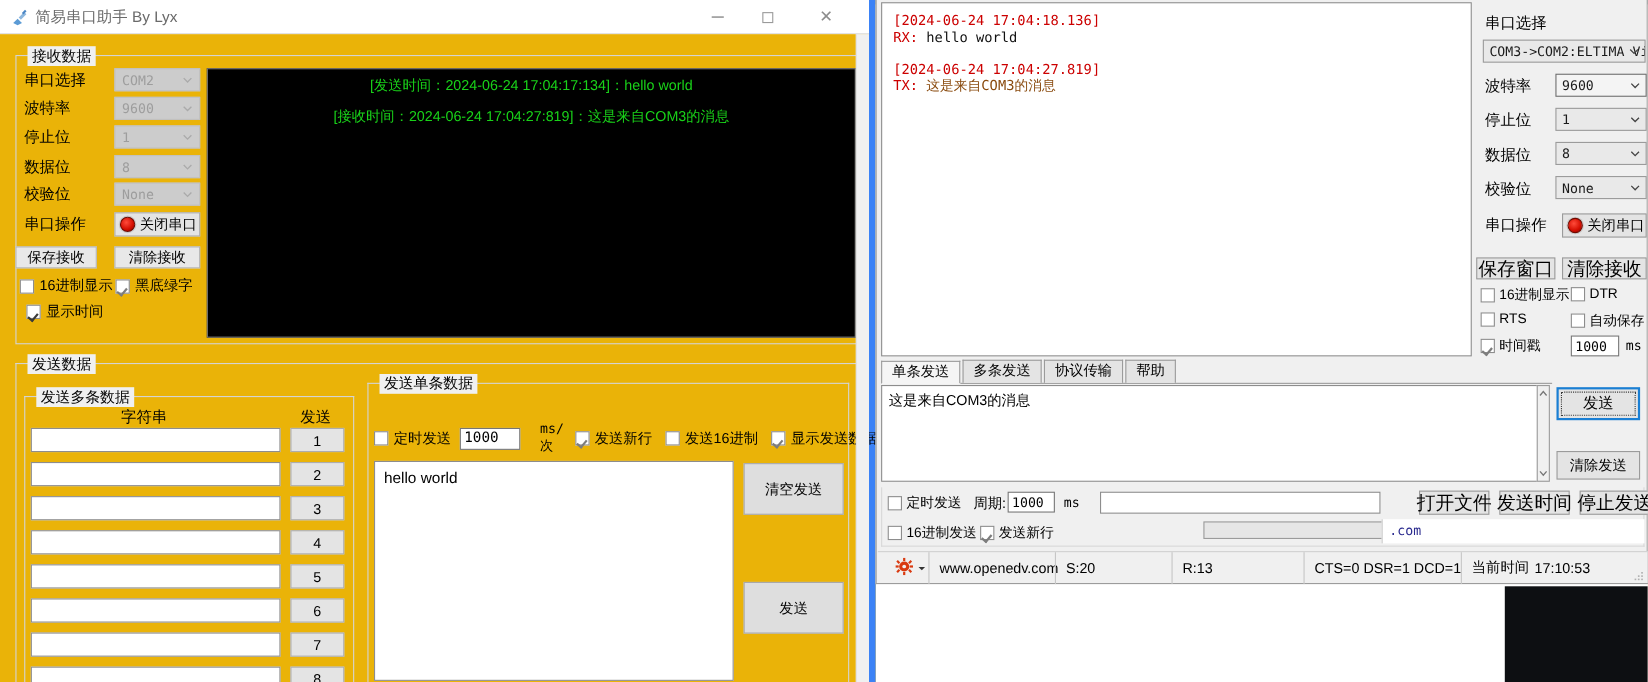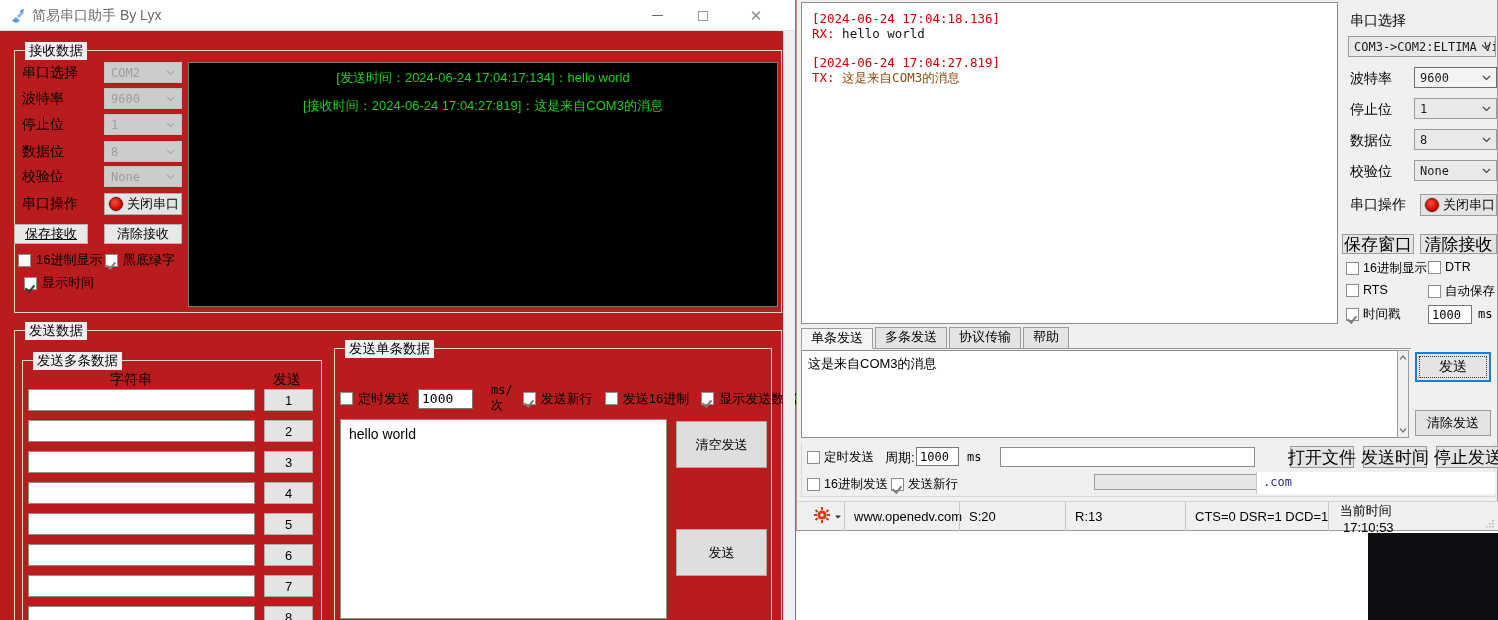--- a/index.html
+++ b/index.html
@@ -22,22 +22,22 @@
     background:#2a2f33;
   }
   #desktop-dark-block{
     position:absolute; left:1368px; top:533px; width:130px; height:87px;
     background:#0d0f12;
   }
 
   
   #win-left{
     position:absolute; left:0px; top:0px; width:796px; height:620px;
-    background:#b91c1c;
-    border-right:1px solid #3b82f6;
+    background:#eab308;
+    border-right:6px solid #3b82f6;
   }
   #win-left-titlebar{
     position:relative; height:31px; background:#ffffff;
     border-bottom:1px solid #e2e2e2;
   }
   #win-left-title-icon{
     position:absolute; left:9px; top:7px; width:18px; height:18px;
   }
   #win-left-title-text{
     position:absolute; left:32px; top:7px;
@@ -112,21 +112,21 @@
   #btn-close-port .btxt{ font-size:13px; color:#000; }
 
   .btn{
     position:absolute;
     background:#e8e8e8;
     border:1px solid #b4b4b4;
     font-size:13px; color:#000;
     display:flex; align-items:center; justify-content:center;
     white-space:nowrap;
   }
-  #btn-save-recv{ left:14px; top:224px; width:74px; height:20px;text-decoration:underline; }
+  #btn-save-recv{ left:14px; top:224px; width:74px; height:20px; }
   #btn-clear-recv{ left:104px; top:224px; width:78px; height:20px; }
 
   
   .cbx{
     position:absolute; display:flex; align-items:center; gap:5px;
     font-size:13px; color:#000; white-space:nowrap;
   }
   .box{
     width:13px; height:13px; border:1px solid #8d8d8d; background:#fff;
     flex:0 0 auto; position:relative;
@@ -744,21 +744,21 @@
       </div>
     <div class="sb-cell" style="width:106px;">
         <span>S:20</span>
       </div>
     <div class="sb-cell" style="width:120px;">
         <span>R:13</span>
       </div>
     <div class="sb-cell" style="width:143px;">
         <span>CTS=0 DSR=1 DCD=1</span>
       </div>
-    <div class="sb-cell" style="width:auto;flex-direction:column;">
+    <div class="sb-cell" style="width:auto;">
       <span>当前时间</span>
       <span style="margin-left:5px;">17:10:53</span>
     </div>
     <span id="sb-grip">
       <svg width="10" height="10" viewBox="0 0 10 10">
         <g fill="#b0b0b0">
           <rect x="8" y="2" width="1.5" height="1.5"></rect>
             <rect x="8" y="5" width="1.5" height="1.5"></rect>
             <rect x="5" y="5" width="1.5" height="1.5"></rect>
           <rect x="8" y="8" width="1.5" height="1.5"></rect>

